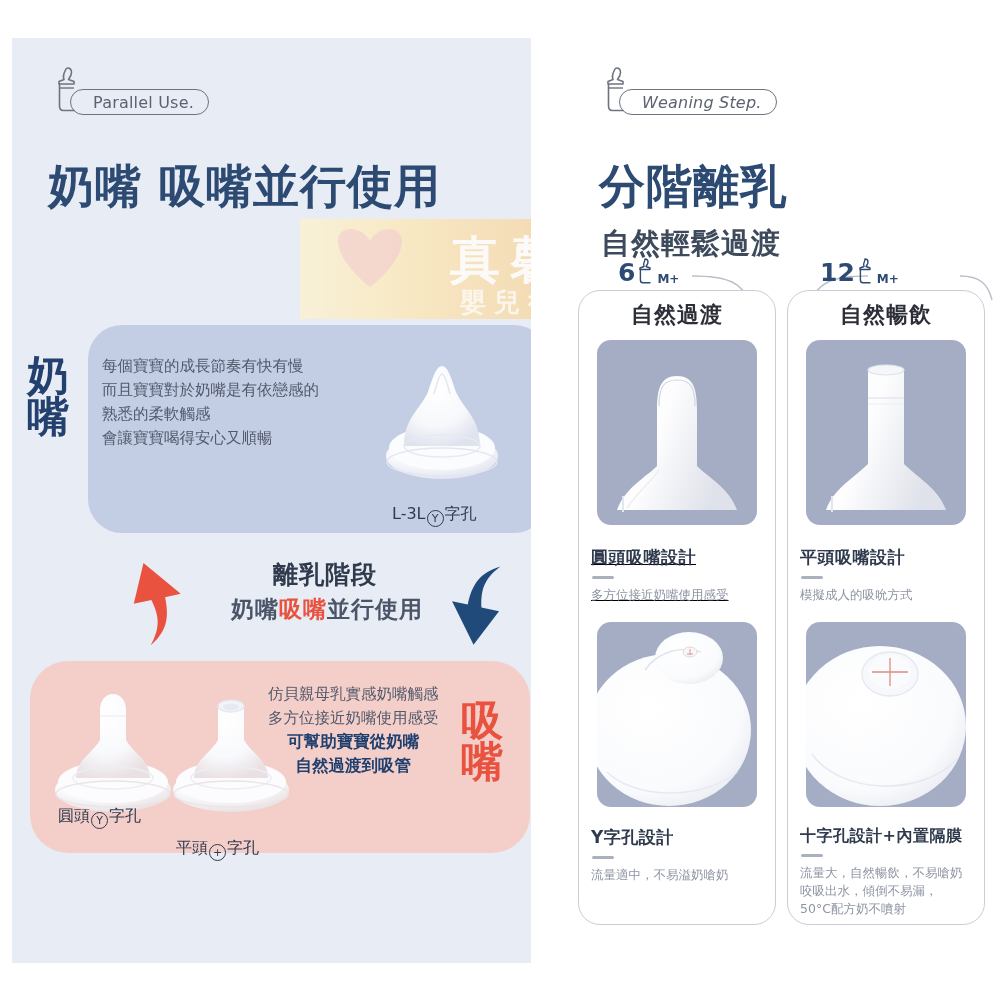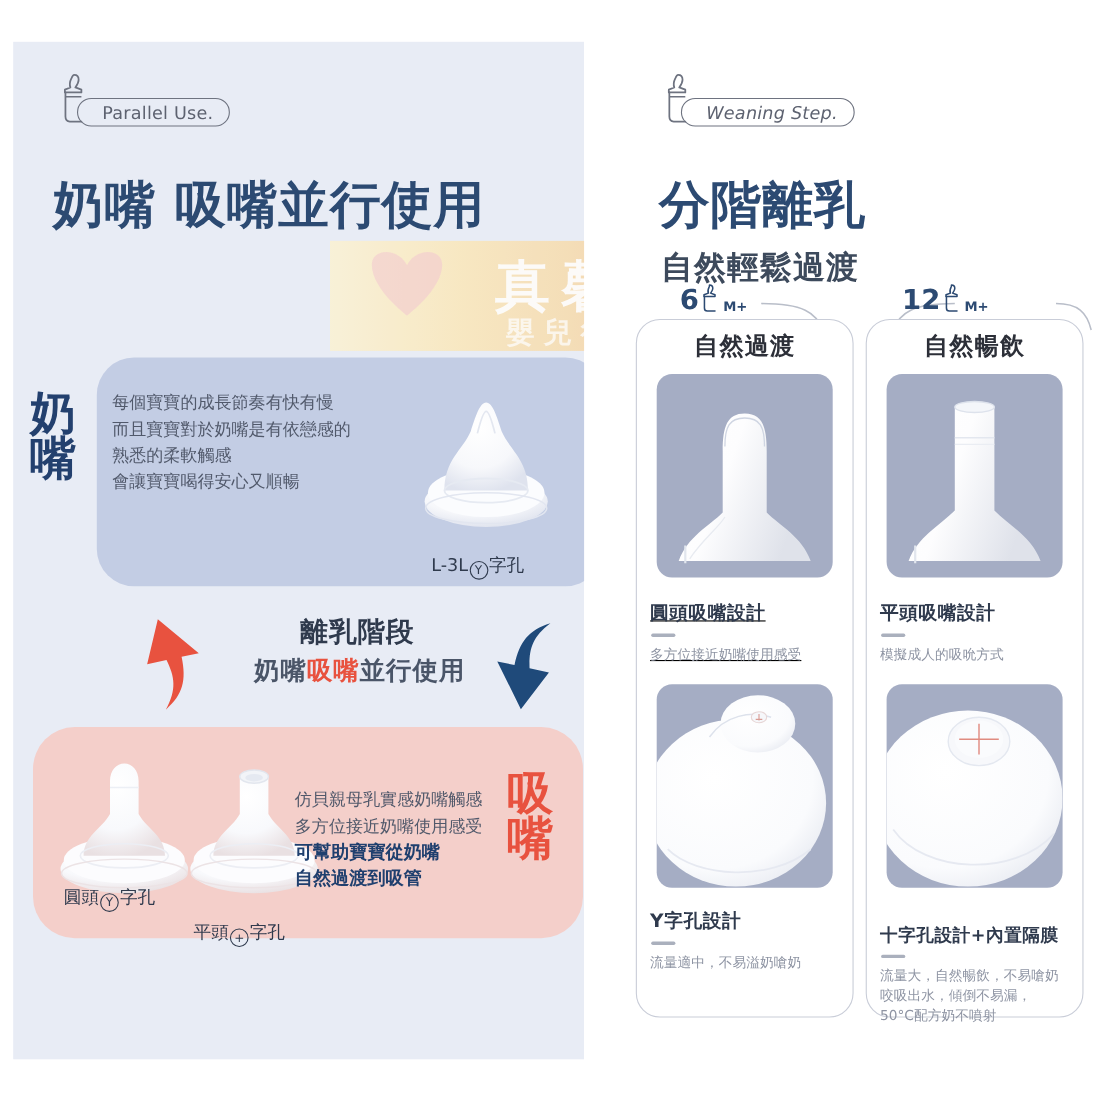--- a/index.html
+++ b/index.html
@@ -316,21 +316,21 @@
     <ellipse cx="63" cy="108" rx="57" ry="13" fill="none" stroke="#ece3e5" stroke-width="1.3"></ellipse>
   </svg>
 
   <div class="prod-cap" style="left:58px; top:796px;">
     <span>圓頭</span><span class="circ-letter">Y</span><span>字孔</span>
   </div>
   <div class="prod-cap" style="left:176px; top:828px;">
     <span>平頭</span><span class="circ-letter">+</span><span>字孔</span>
   </div>
 
-  <div class="body-lines" style="left:268px; top:715px;">
+  <div class="body-lines" style="left:268px; top:682px;text-align:center;">
     <div class="ln">仿貝親母乳實感奶嘴觸感</div>
     <div class="ln">多方位接近奶嘴使用感受</div>
     <div class="ln navy">可幫助寶寶從奶嘴</div>
     <div class="ln navy">自然過渡到吸管</div>
   </div>
 
   <div id="right-panel">
     <div class="eyebrow" style="left:68px; top:27px;font-style:italic;">
       <span class="bottle-ic">
         <svg width="34" height="48" viewBox="0 0 34 48">
@@ -458,21 +458,21 @@
         </radialGradient>
       </defs>
       <ellipse cx="74" cy="104" rx="86" ry="80" fill="url(#ch)"></ellipse>
       <ellipse cx="84" cy="52" rx="28" ry="22" fill="#f7f8fb" stroke="#e4e8f0" stroke-width="1.3"></ellipse>
       <ellipse cx="84" cy="50" rx="22" ry="17" fill="#fafbfd"></ellipse>
       <path d="M84 36 L84 64 M66 50 L102 50" stroke="#e08b80" stroke-width="1.3" fill="none"></path>
       <path d="M6 132 C34 172 116 176 152 136" fill="none" stroke="#e6e9f1" stroke-width="1.6"></path>
     </svg>
   </div>
 
-  <div class="cap-block" style="left:800px; top:826px;margin-top:14px;">
+  <div class="cap-block" style="left:800px; top:826px;">
     <div class="ct" style="font-size:16px;">十字孔設計+內置隔膜</div>
     <div class="rule"></div>
     <div class="cd" style="white-space:pre-line;">流量大，自然暢飲，不易嗆奶
 咬吸出水，傾倒不易漏，
 50°C配方奶不噴射</div>
   </div>
 
 </div>
 
 </body></html>

